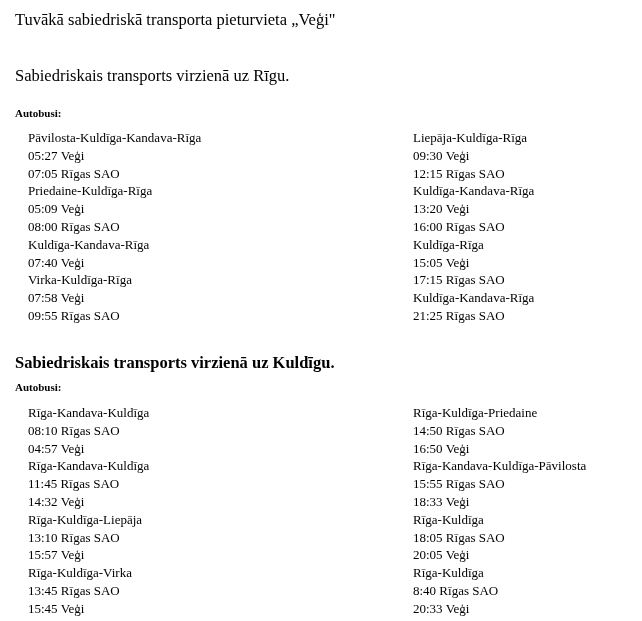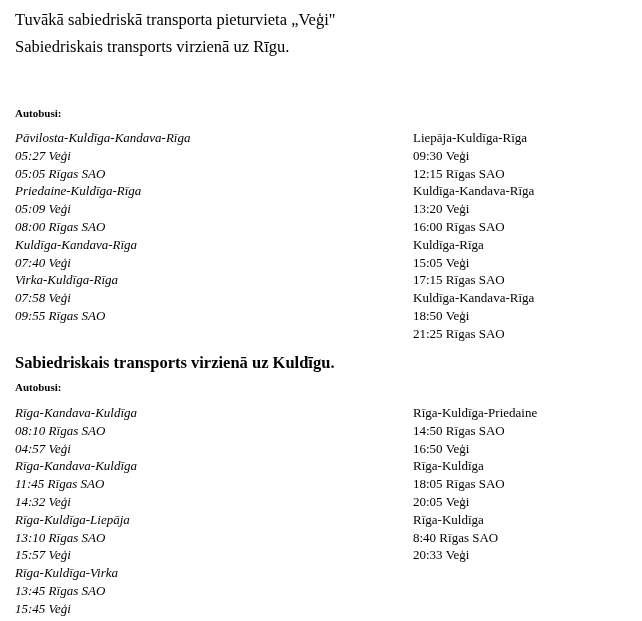--- a/index.html
+++ b/index.html
@@ -28,39 +28,39 @@
   .section-heading {
     position: absolute;
     left: 15px;
     font-size: 16.5px;
     line-height: 20px;
     white-space: nowrap;
     font-weight: normal;
     margin: 0;
   }
   .doc-title      { top: 10px; }
-  .section1-head  { top: 37px; font-family: Liberation Serif, serif; }
+  .section1-head  { top: 66px; font-family: Liberation Serif, serif; }
   .section1-sub   { top: 103px; }
   .section2-head  { top: 353px; font-weight: bold; }
   .section2-sub   { top: 377px; }
 
   .sub-heading {
     position: absolute;
     left: 15px;
     font-size: 11px;
     line-height: 20px;
     white-space: nowrap;
     margin: 0;
   }
 
   
   .schedule-block {
     position: absolute;
   }
-  .col-left  { left: 15px; font-style: italic;  }
+  .col-left  { left: 28px;  }
   .col-right { left: 413px; }
 
   #sec1-left, #sec1-right { top: 129px; }
   #sec2-left, #sec2-right { top: 404px; }
 
   .route-group { margin: 0; padding: 0; }
 
   .line {
     font-size: 13px;
     line-height: 17.8px;
@@ -80,21 +80,21 @@
   <h1 class="doc-title">Tuvākā sabiedriskā transporta pieturvieta „Veģi"</h1>
 
   <h2 class="section-heading section1-head">Sabiedriskais transports virzienā uz Rīgu.</h2>
 
   <h3 class="sub-heading section1-sub">Autobusi:</h3>
 
   <div class="schedule-block col-left" id="sec1-left">
       <div class="route-group">
         <div class="line route-name">Pāvilosta-Kuldīga-Kandava-Rīga</div>
         <div class="line stop-time">05:27 Veģi</div>
-        <div class="line stop-time">05:05 Rīgas SAO</div>
+        <div class="line stop-time">07:05 Rīgas SAO</div>
       </div>
       <div class="route-group">
         <div class="line route-name">Priedaine-Kuldīga-Rīga</div>
         <div class="line stop-time">05:09 Veģi</div>
         <div class="line stop-time">08:00 Rīgas SAO</div>
       </div>
       <div class="route-group">
         <div class="line route-name">Kuldīga-Kandava-Rīga</div>
         <div class="line stop-time">07:40 Veģi</div>
       </div>
@@ -116,21 +116,20 @@
         <div class="line stop-time">13:20 Veģi</div>
         <div class="line stop-time">16:00 Rīgas SAO</div>
       </div>
       <div class="route-group">
         <div class="line route-name">Kuldīga-Rīga</div>
         <div class="line stop-time">15:05 Veģi</div>
         <div class="line stop-time">17:15 Rīgas SAO</div>
       </div>
       <div class="route-group">
         <div class="line route-name">Kuldīga-Kandava-Rīga</div>
-        <div class="line stop-time">18:50 Veģi</div>
         <div class="line stop-time">21:25 Rīgas SAO</div>
       </div>
     </div>
 
   <h2 class="section-heading section2-head">Sabiedriskais transports virzienā uz Kuldīgu.</h2>
 
   <h3 class="sub-heading section2-sub">Autobusi:</h3>
 
   <div class="schedule-block col-left" id="sec2-left">
       <div class="route-group">
@@ -155,20 +154,25 @@
       </div>
     </div>
 
   <div class="schedule-block col-right" id="sec2-right">
       <div class="route-group">
         <div class="line route-name">Rīga-Kuldīga-Priedaine</div>
         <div class="line stop-time">14:50 Rīgas SAO</div>
         <div class="line stop-time">16:50 Veģi</div>
       </div>
       <div class="route-group">
+        <div class="line route-name">Rīga-Kandava-Kuldīga-Pāvilosta</div>
+        <div class="line stop-time">15:55 Rīgas SAO</div>
+        <div class="line stop-time">18:33 Veģi</div>
+      </div>
+      <div class="route-group">
         <div class="line route-name">Rīga-Kuldīga</div>
         <div class="line stop-time">18:05 Rīgas SAO</div>
         <div class="line stop-time">20:05 Veģi</div>
       </div>
       <div class="route-group">
         <div class="line route-name">Rīga-Kuldīga</div>
         <div class="line stop-time">8:40 Rīgas SAO</div>
         <div class="line stop-time">20:33 Veģi</div>
       </div>
     </div>

